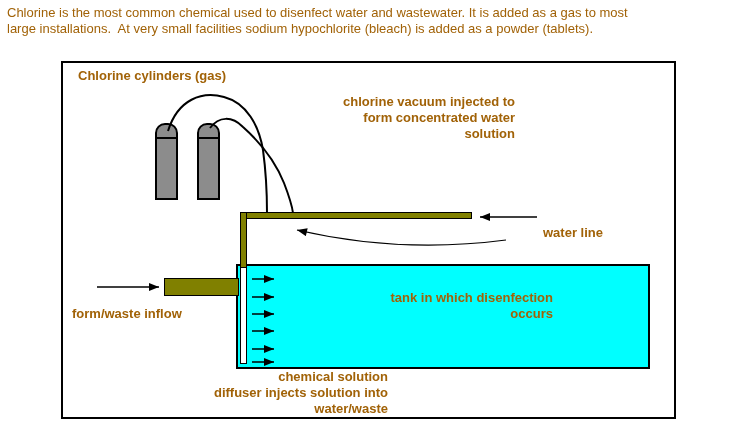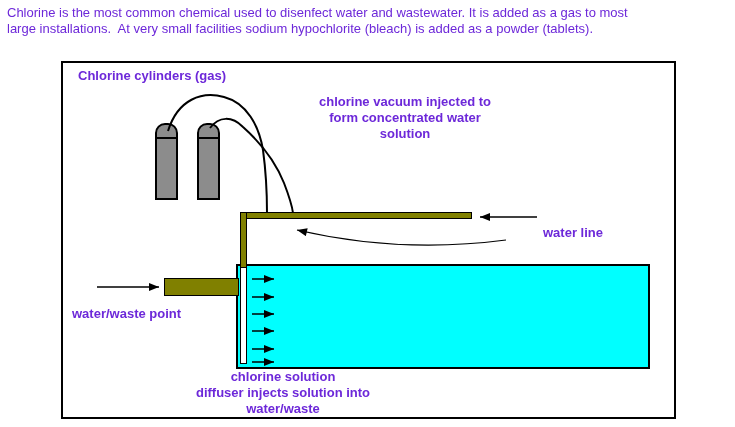--- a/index.html
+++ b/index.html
@@ -1,40 +1,40 @@
 <!DOCTYPE html>
 <html style="--background: #ffffff; --outline: #000000; --tank-fill: #00ffff; --pipe-fill: #808000; --cylinder-fill: #8c8c8c;"><head>
 <meta charset="utf-8">
 <style>
   html,body{margin:0;padding:0;background:#fff;}
   .page{
     position:relative;
     width:735px;height:427px;
     background:var(--background,#fff);
     font-family:"Liberation Sans",sans-serif;
-    color:#6d28d9;
+    color:#a16207;
     overflow:hidden;
   }
   .intro{
     position:absolute;left:7px;top:5px;width:726px;
     font-size:13px;line-height:15.5px;
     white-space:pre-wrap;
   }
   .box{
     position:absolute;left:61px;top:61px;width:615px;height:358px;
     border:2px solid var(--outline,#000);
     box-sizing:border-box;background:#fff;
   }
   .label{
     position:absolute;
     font-weight:bold;font-size:13px;line-height:16px;
     white-space:pre-line;
     text-align:center;
   }
-  .center{text-align:center;}
+  .center{text-align:right;}
   .cylinder{
     position:absolute;width:23px;height:77px;
     background:var(--cylinder-fill,#8c8c8c);
     border:2px solid var(--outline,#000);
     border-radius:10px 10px 0 0;
     box-sizing:border-box;
   }
   .cylinder::after{
     content:"";position:absolute;left:-1px;right:-1px;top:12px;
     border-top:2px solid var(--outline,#000);
@@ -101,20 +101,22 @@
 
   <div class="label" style="left:78px;top:68px;">Chlorine cylinders (gas)</div>
 
   <div class="label center" style="left:295px;top:94px;width:220px;">chlorine vacuum injected to
 form concentrated water
 solution</div>
 
   <div class="label" style="left:543px;top:209px;margin-top:16px;">water line</div>
 
 
+  <div class="label center" style="left:343px;top:290px;width:210px;">tank in which disenfection
+occurs</div>
 
-  <div class="label" style="left:72px;top:306px;">water/waste point</div>
+  <div class="label" style="left:72px;top:306px;">form/waste inflow</div>
 
-  <div class="label center" style="left:178px;top:369px;width:210px;">chlorine solution
+  <div class="label center" style="left:178px;top:369px;width:210px;">chemical solution
 diffuser injects solution into
 water/waste</div>
 
 </div>
 
 </body></html>

